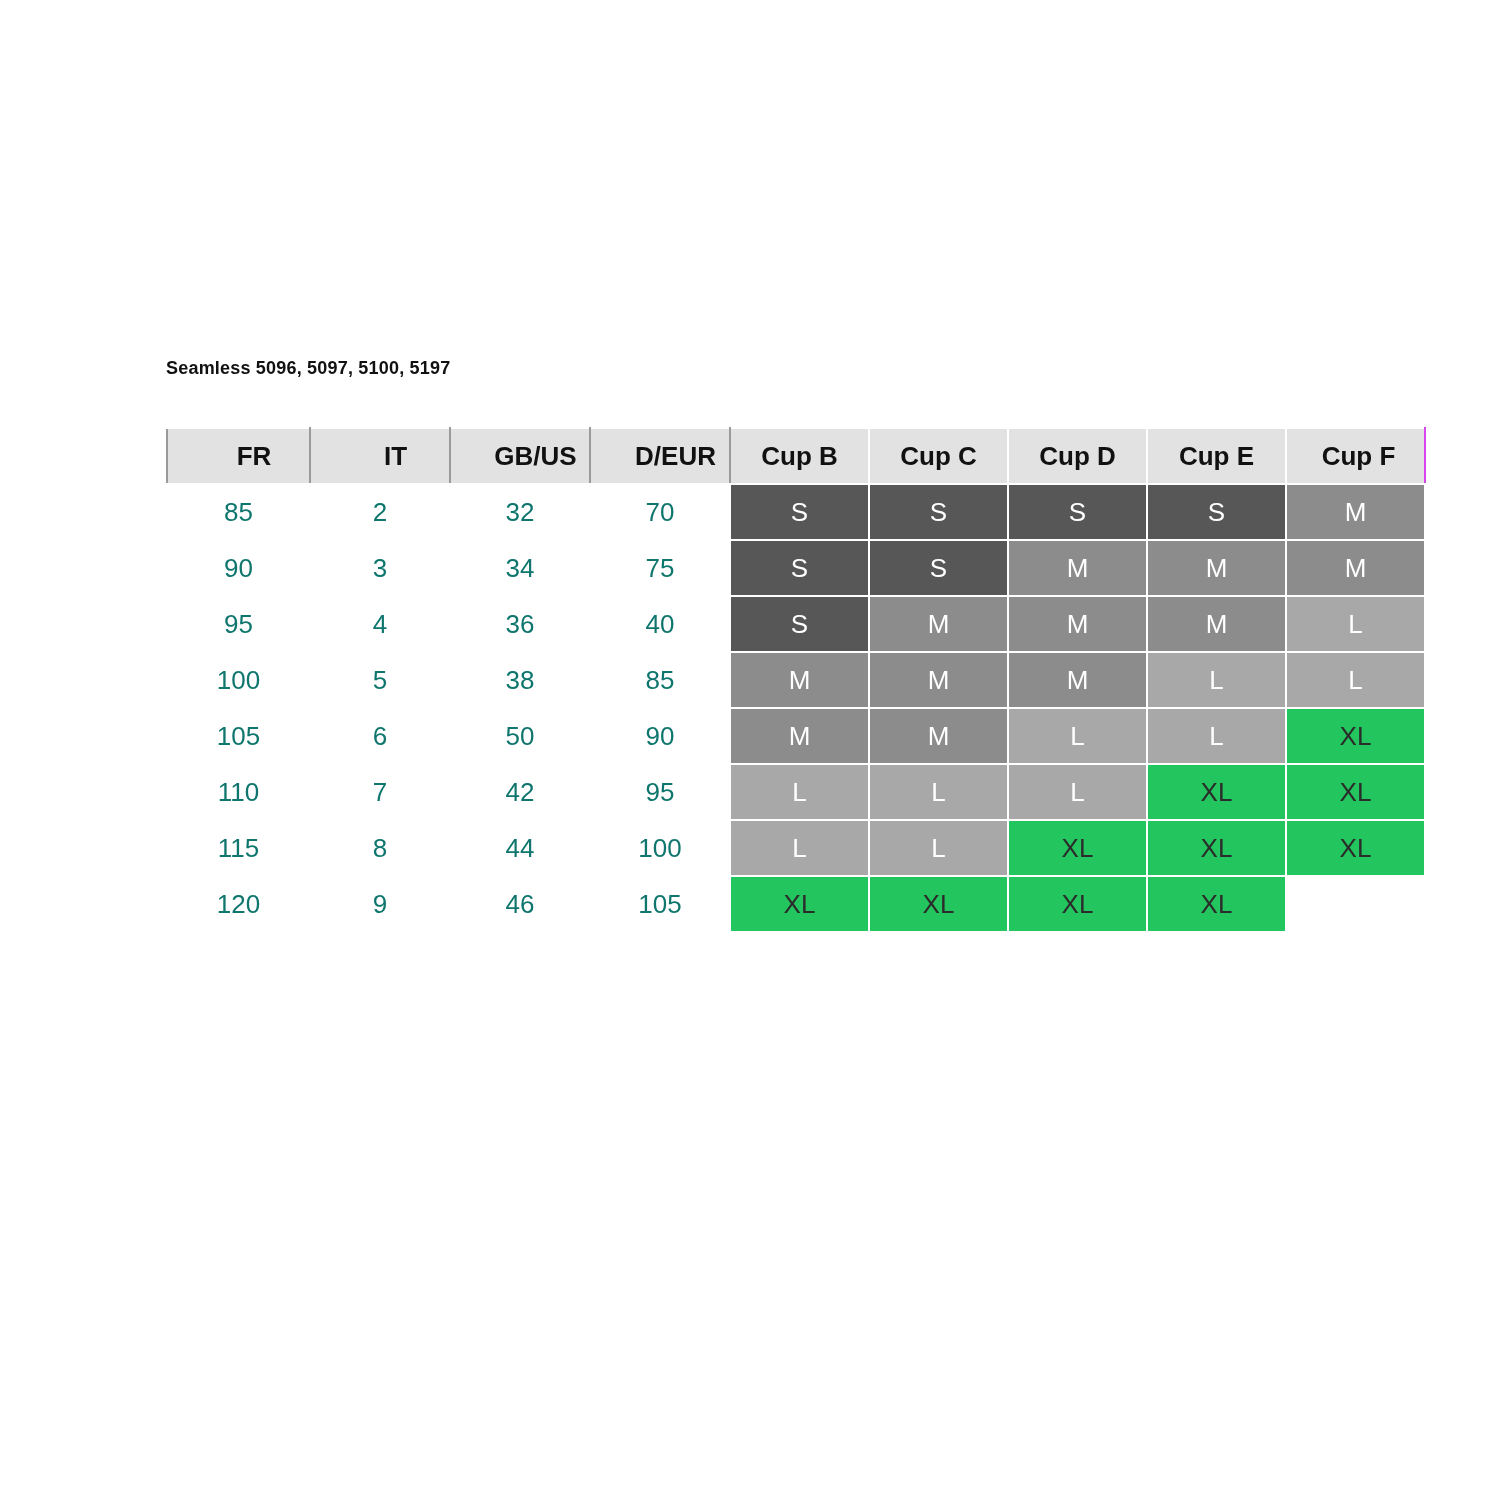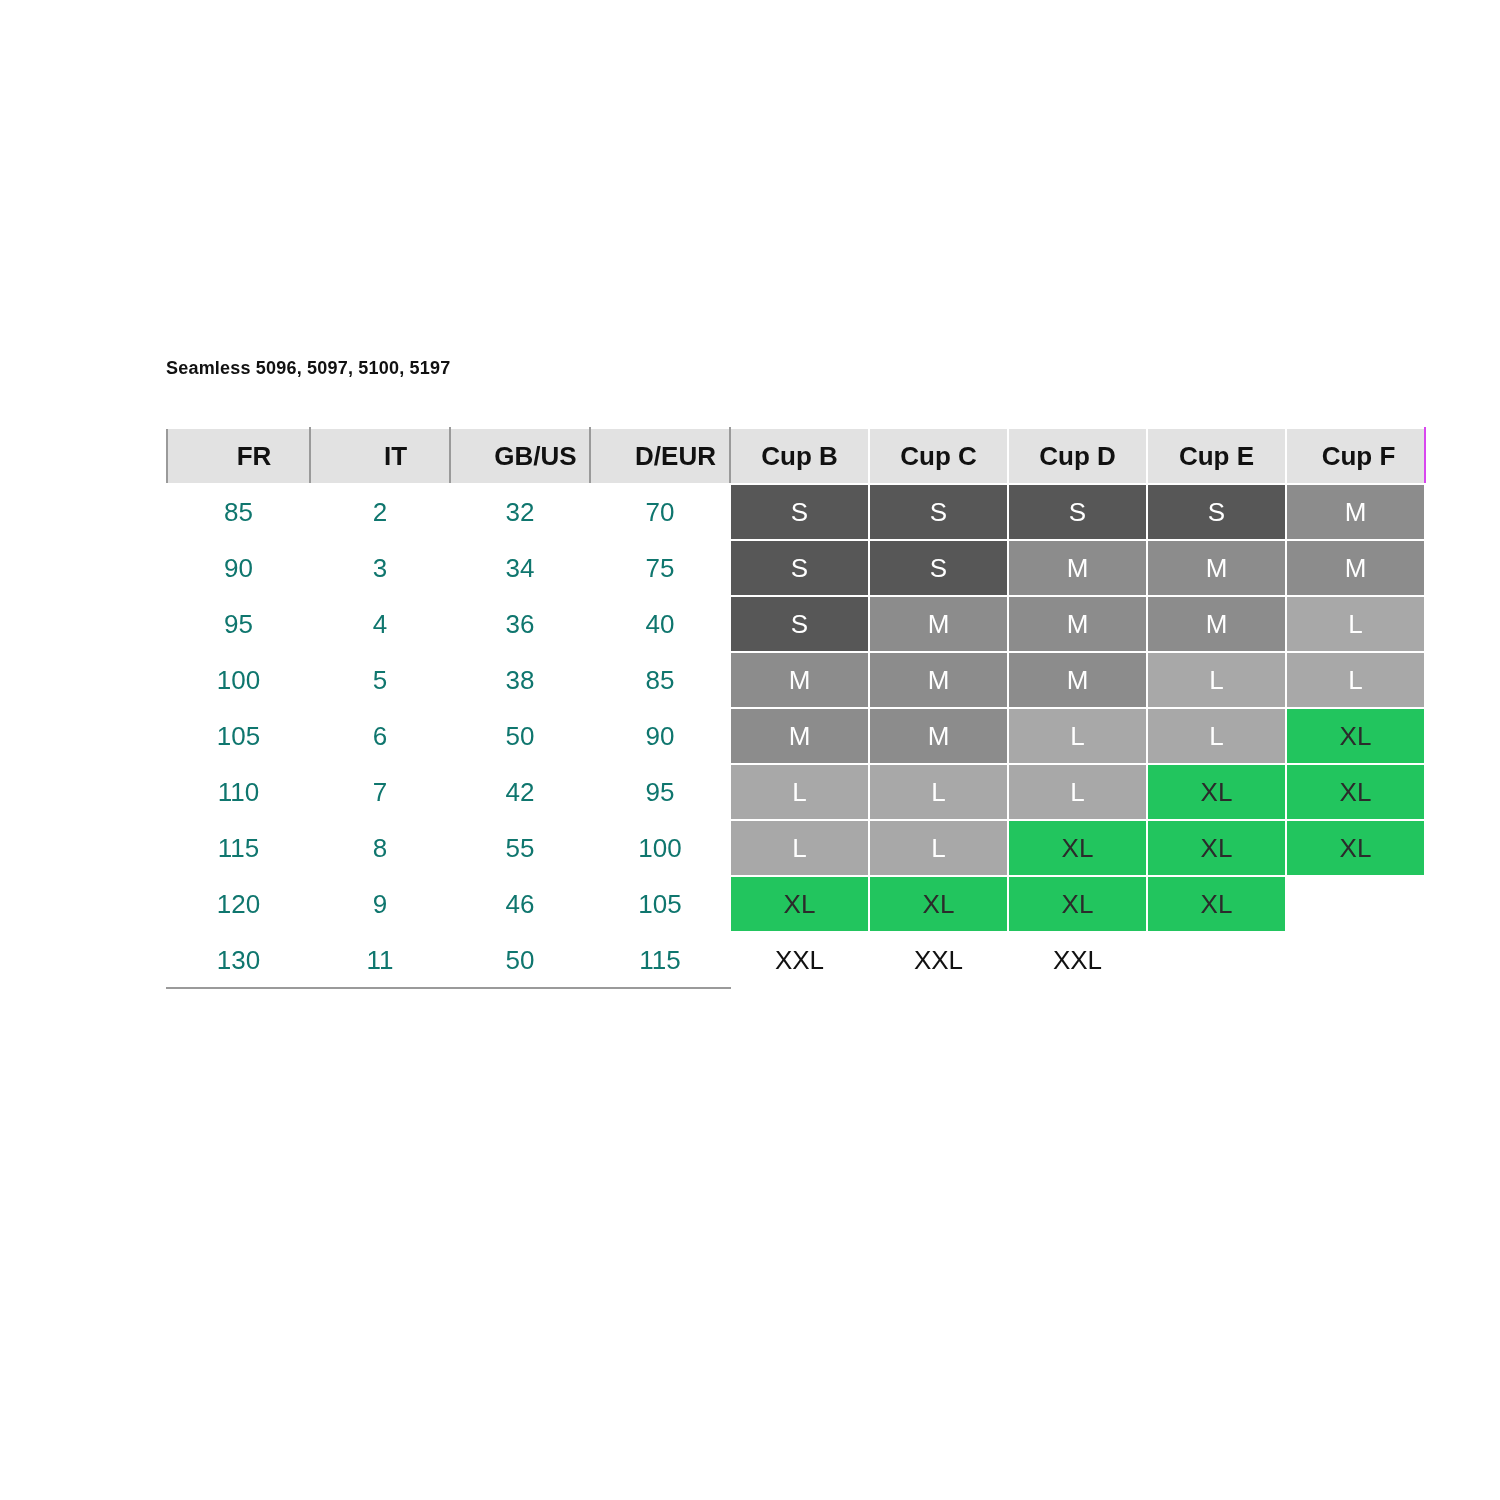--- a/index.html
+++ b/index.html
@@ -198,47 +198,36 @@
             <td class="num">95</td>
             <td class="cup s-light">L</td>
             <td class="cup s-light">L</td>
             <td class="cup s-light">L</td>
             <td class="cup s-pale">XL</td>
             <td class="cup s-pale">XL</td>
           </tr>
           <tr>
             <td class="num">115</td>
             <td class="num">8</td>
-            <td class="num">55</td>
+            <td class="num">44</td>
             <td class="num">100</td>
             <td class="cup s-light">L</td>
             <td class="cup s-light">L</td>
             <td class="cup s-pale">XL</td>
             <td class="cup s-pale">XL</td>
             <td class="cup s-pale">XL</td>
           </tr>
           <tr>
             <td class="num">120</td>
             <td class="num">9</td>
             <td class="num">46</td>
             <td class="num">105</td>
             <td class="cup s-pale">XL</td>
             <td class="cup s-pale">XL</td>
             <td class="cup s-pale">XL</td>
             <td class="cup s-pale">XL</td>
             <td class="cup empty"></td>
           </tr>
-          <tr class="last-row">
-            <td class="num">130</td>
-            <td class="num">11</td>
-            <td class="num">50</td>
-            <td class="num">115</td>
-            <td class="cup s-none">XXL</td>
-            <td class="cup s-none">XXL</td>
-            <td class="cup s-none">XXL</td>
-            <td class="cup empty"></td>
-            <td class="cup empty"></td>
-          </tr>
         </tbody>
     </table>
   </div>
 
 </div>
 
 </body></html>

